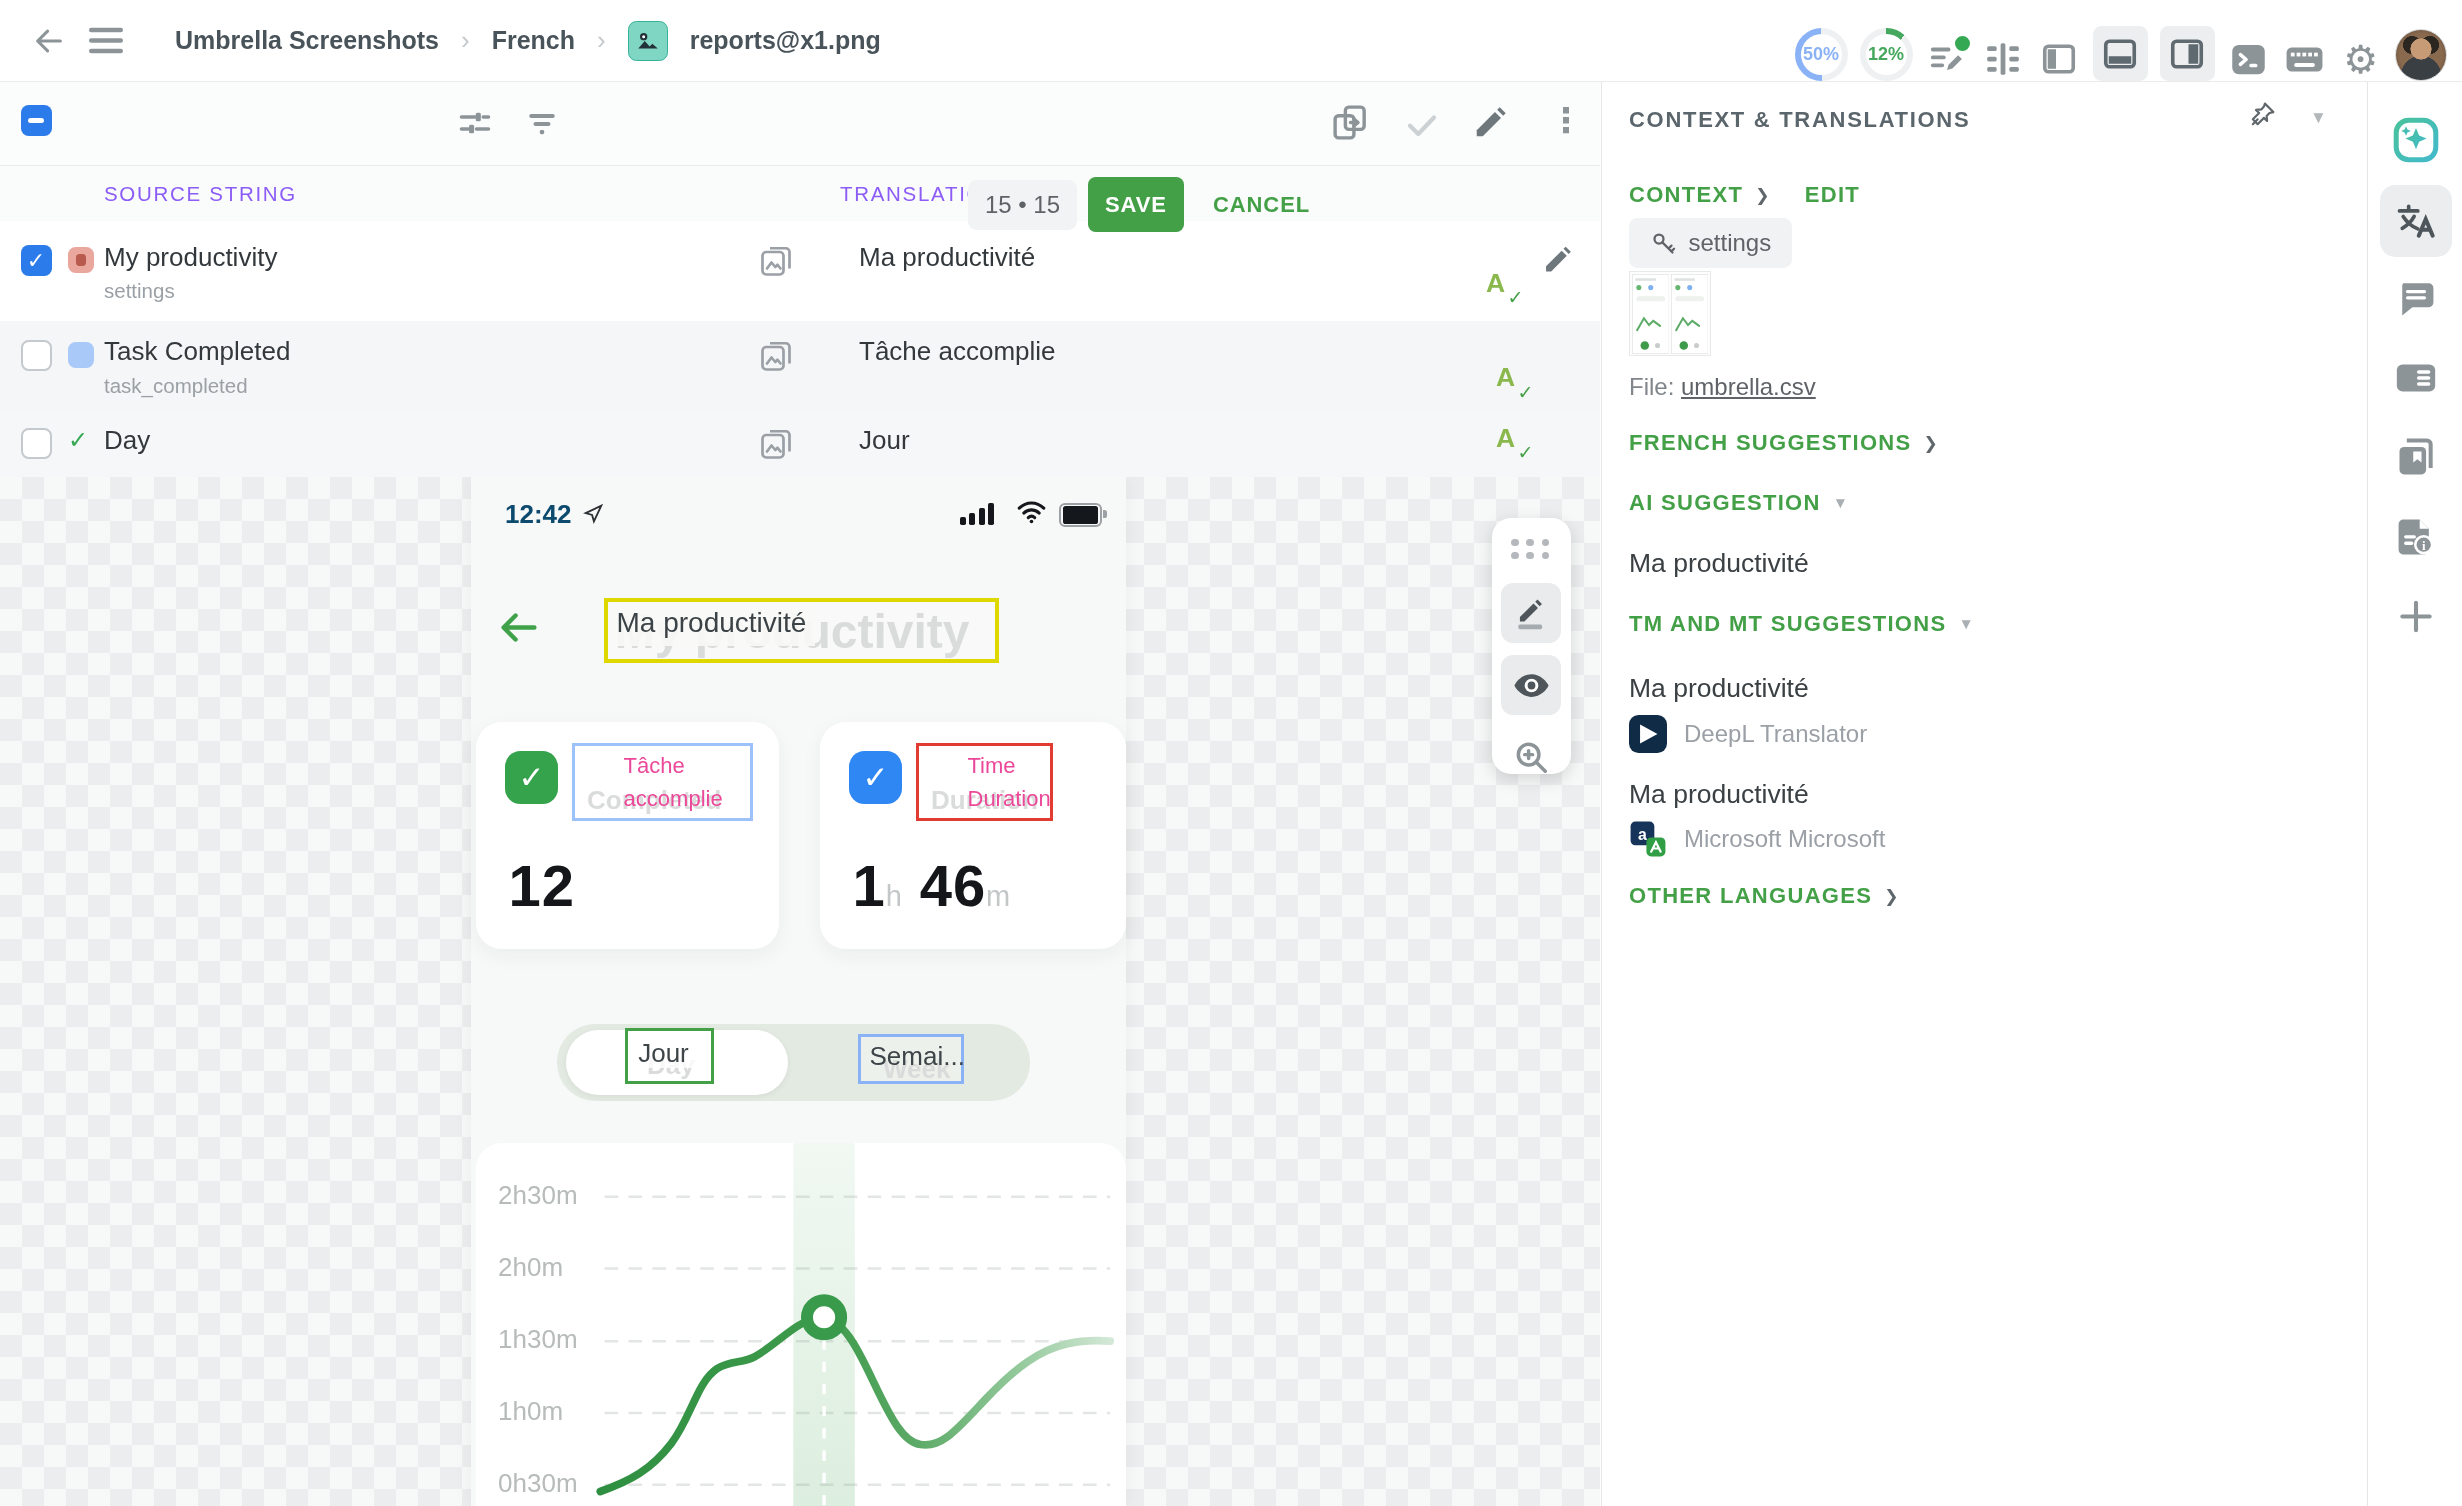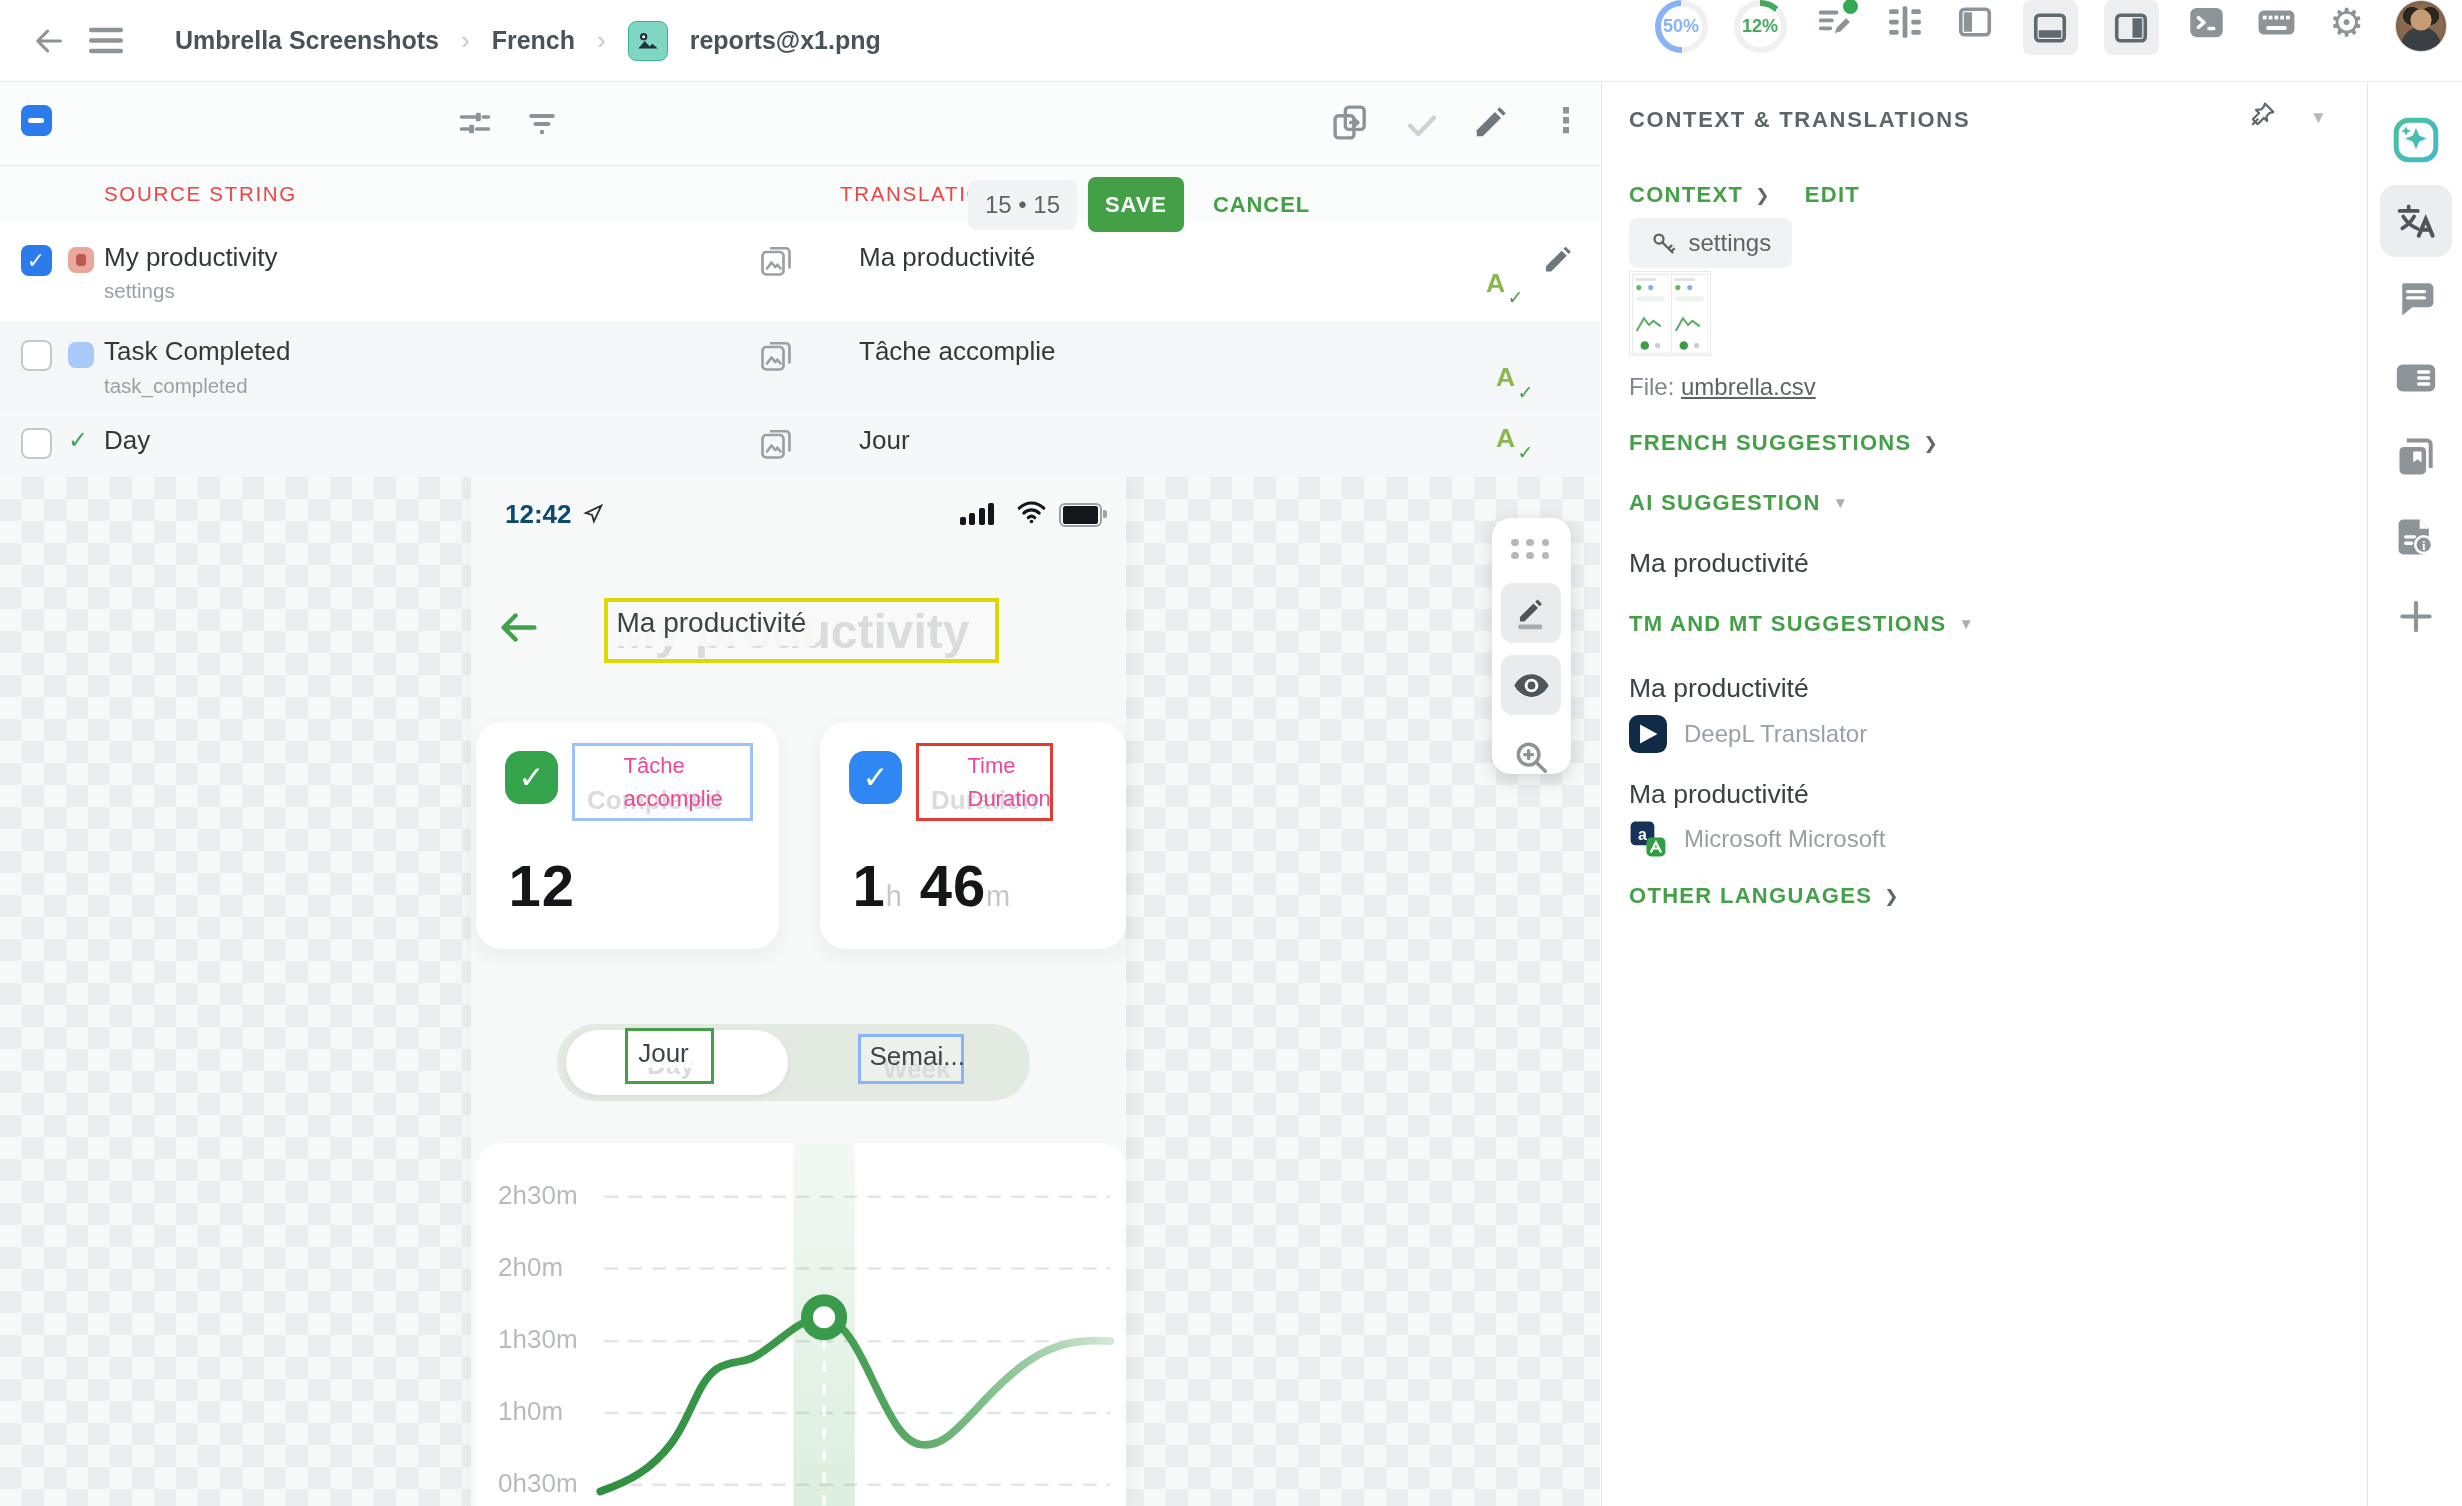--- a/index.html
+++ b/index.html
@@ -8,21 +8,21 @@
   .abs{position:absolute;}
   svg{display:block;}
 
   
   .topbar{position:absolute;left:0;top:0;width:2462px;height:81px;background:#fff;border-bottom:1.7px solid #e9ebec;z-index:40;}
   .crumbs{position:absolute;left:175px;top:0;height:81px;display:flex;align-items:center;gap:22px;}
   .crumb{font-size:25px;color:#49535a;font-weight:700;}
   .crumb.light{font-weight:700;color:#49535a;}
   .crumb-sep{font-size:26px;color:#c3c9cd;font-weight:400;}
   .fileicon{width:38px;height:38px;border-radius:8.5px;background:#7fd6c2;border:1.7px solid #35b39a;display:flex;align-items:center;justify-content:center;}
-  .top-right{position:absolute;right:15.4px;top:0;height:81px;display:flex;align-items:flex-start;gap:26px;}
+  .top-right{position:absolute;right:15.4px;top:0;height:81px;display:flex;align-items:flex-end;gap:12px;}
   .ring{position:relative;width:53px;height:53px;border-radius:50%;display:flex;align-items:center;justify-content:center;}
   .ring::after{content:"";position:absolute;inset:6px;background:#fff;border-radius:50%;}
   .ring span{position:relative;z-index:2;font-size:18px;font-weight:700;}
   .ring.blue{background:conic-gradient(from 180deg,#8ab2f6 0 50%,#eef0f2 50% 100%);}
   .ring.blue span{color:#8ab2f6;}
   .ring.green{background:conic-gradient(#45a85e 0 12%,#eef0f2 12% 100%);}
   .ring.green span{color:#45a85e;}
   .tbtn{position:relative;width:44px;height:44px;display:flex;align-items:center;justify-content:center;border-radius:8.5px;}
   .tbtn.active{background:#eceef0;width:55px;height:55px;}
   .gear{font-size:39px;color:#8d9498;line-height:1;}
@@ -42,21 +42,21 @@
   .cb .minus{width:15.4px;height:4.3px;background:#fff;border-radius:2.6px;}
   .cb .tick{color:#fff;font-size:22px;font-weight:700;line-height:1;}
   .search-input{position:absolute;left:75px;top:19px;width:308px;height:46px;border:none;outline:none;background:transparent;font-size:25px;color:#3c4348;}
   .search-input::placeholder{color:#9ba2a8;}
   .pill{position:absolute;left:968px;top:99px;width:109px;height:50px;background:#f1f3f4;border-radius:8.5px;display:flex;align-items:center;justify-content:center;font-size:24px;color:#5f6368;}
   .savebtn{position:absolute;left:1088px;top:96px;width:96px;height:55px;background:#43a047;border:none;border-radius:7.7px;color:#fff;font-weight:700;font-size:22px;letter-spacing:0.9px;font-family:inherit;}
   .cancelbtn{position:absolute;left:1207px;top:96px;height:55px;background:none;border:none;color:#43a047;font-weight:700;font-size:22px;letter-spacing:0.9px;font-family:inherit;}
 
   
   .thead{position:absolute;left:0;top:165px;width:1600px;height:56px;background:#fafbfb;border-bottom:1.7px solid #e9ebec;z-index:20;}
-  .thead .col{position:absolute;top:17px;font-size:20.5px;letter-spacing:1.7px;color:#ef4444;font-weight:400;}
+  .thead .col{position:absolute;top:17px;font-size:20.5px;letter-spacing:1.7px;color:#8b5cf6;font-weight:400;}
   .row{position:absolute;left:0;width:1600px;z-index:20;}
   .row1{top:221px;height:100px;background:#fff;border-bottom:1.7px solid #eef0f1;}
   .row2{top:321px;height:90px;background:#f5f6f7;border-bottom:1.7px solid #eceeef;}
   .row3{top:411px;height:66px;background:#f6f7f8;}
   .srctext{font-size:26px;color:#33383c;}
   .keytext{font-size:20.5px;color:#9aa0a6;}
   .transtext{font-size:26px;color:#33383c;}
   .badge{width:26px;height:26px;border-radius:7.7px;position:relative;}
   .badge.salmon{background:#e9a79d;}
   .badge.salmon::after{content:"";position:absolute;left:7.7px;top:6.8px;width:10.3px;height:12px;border-radius:3.4px;background:#b85a4e;}

